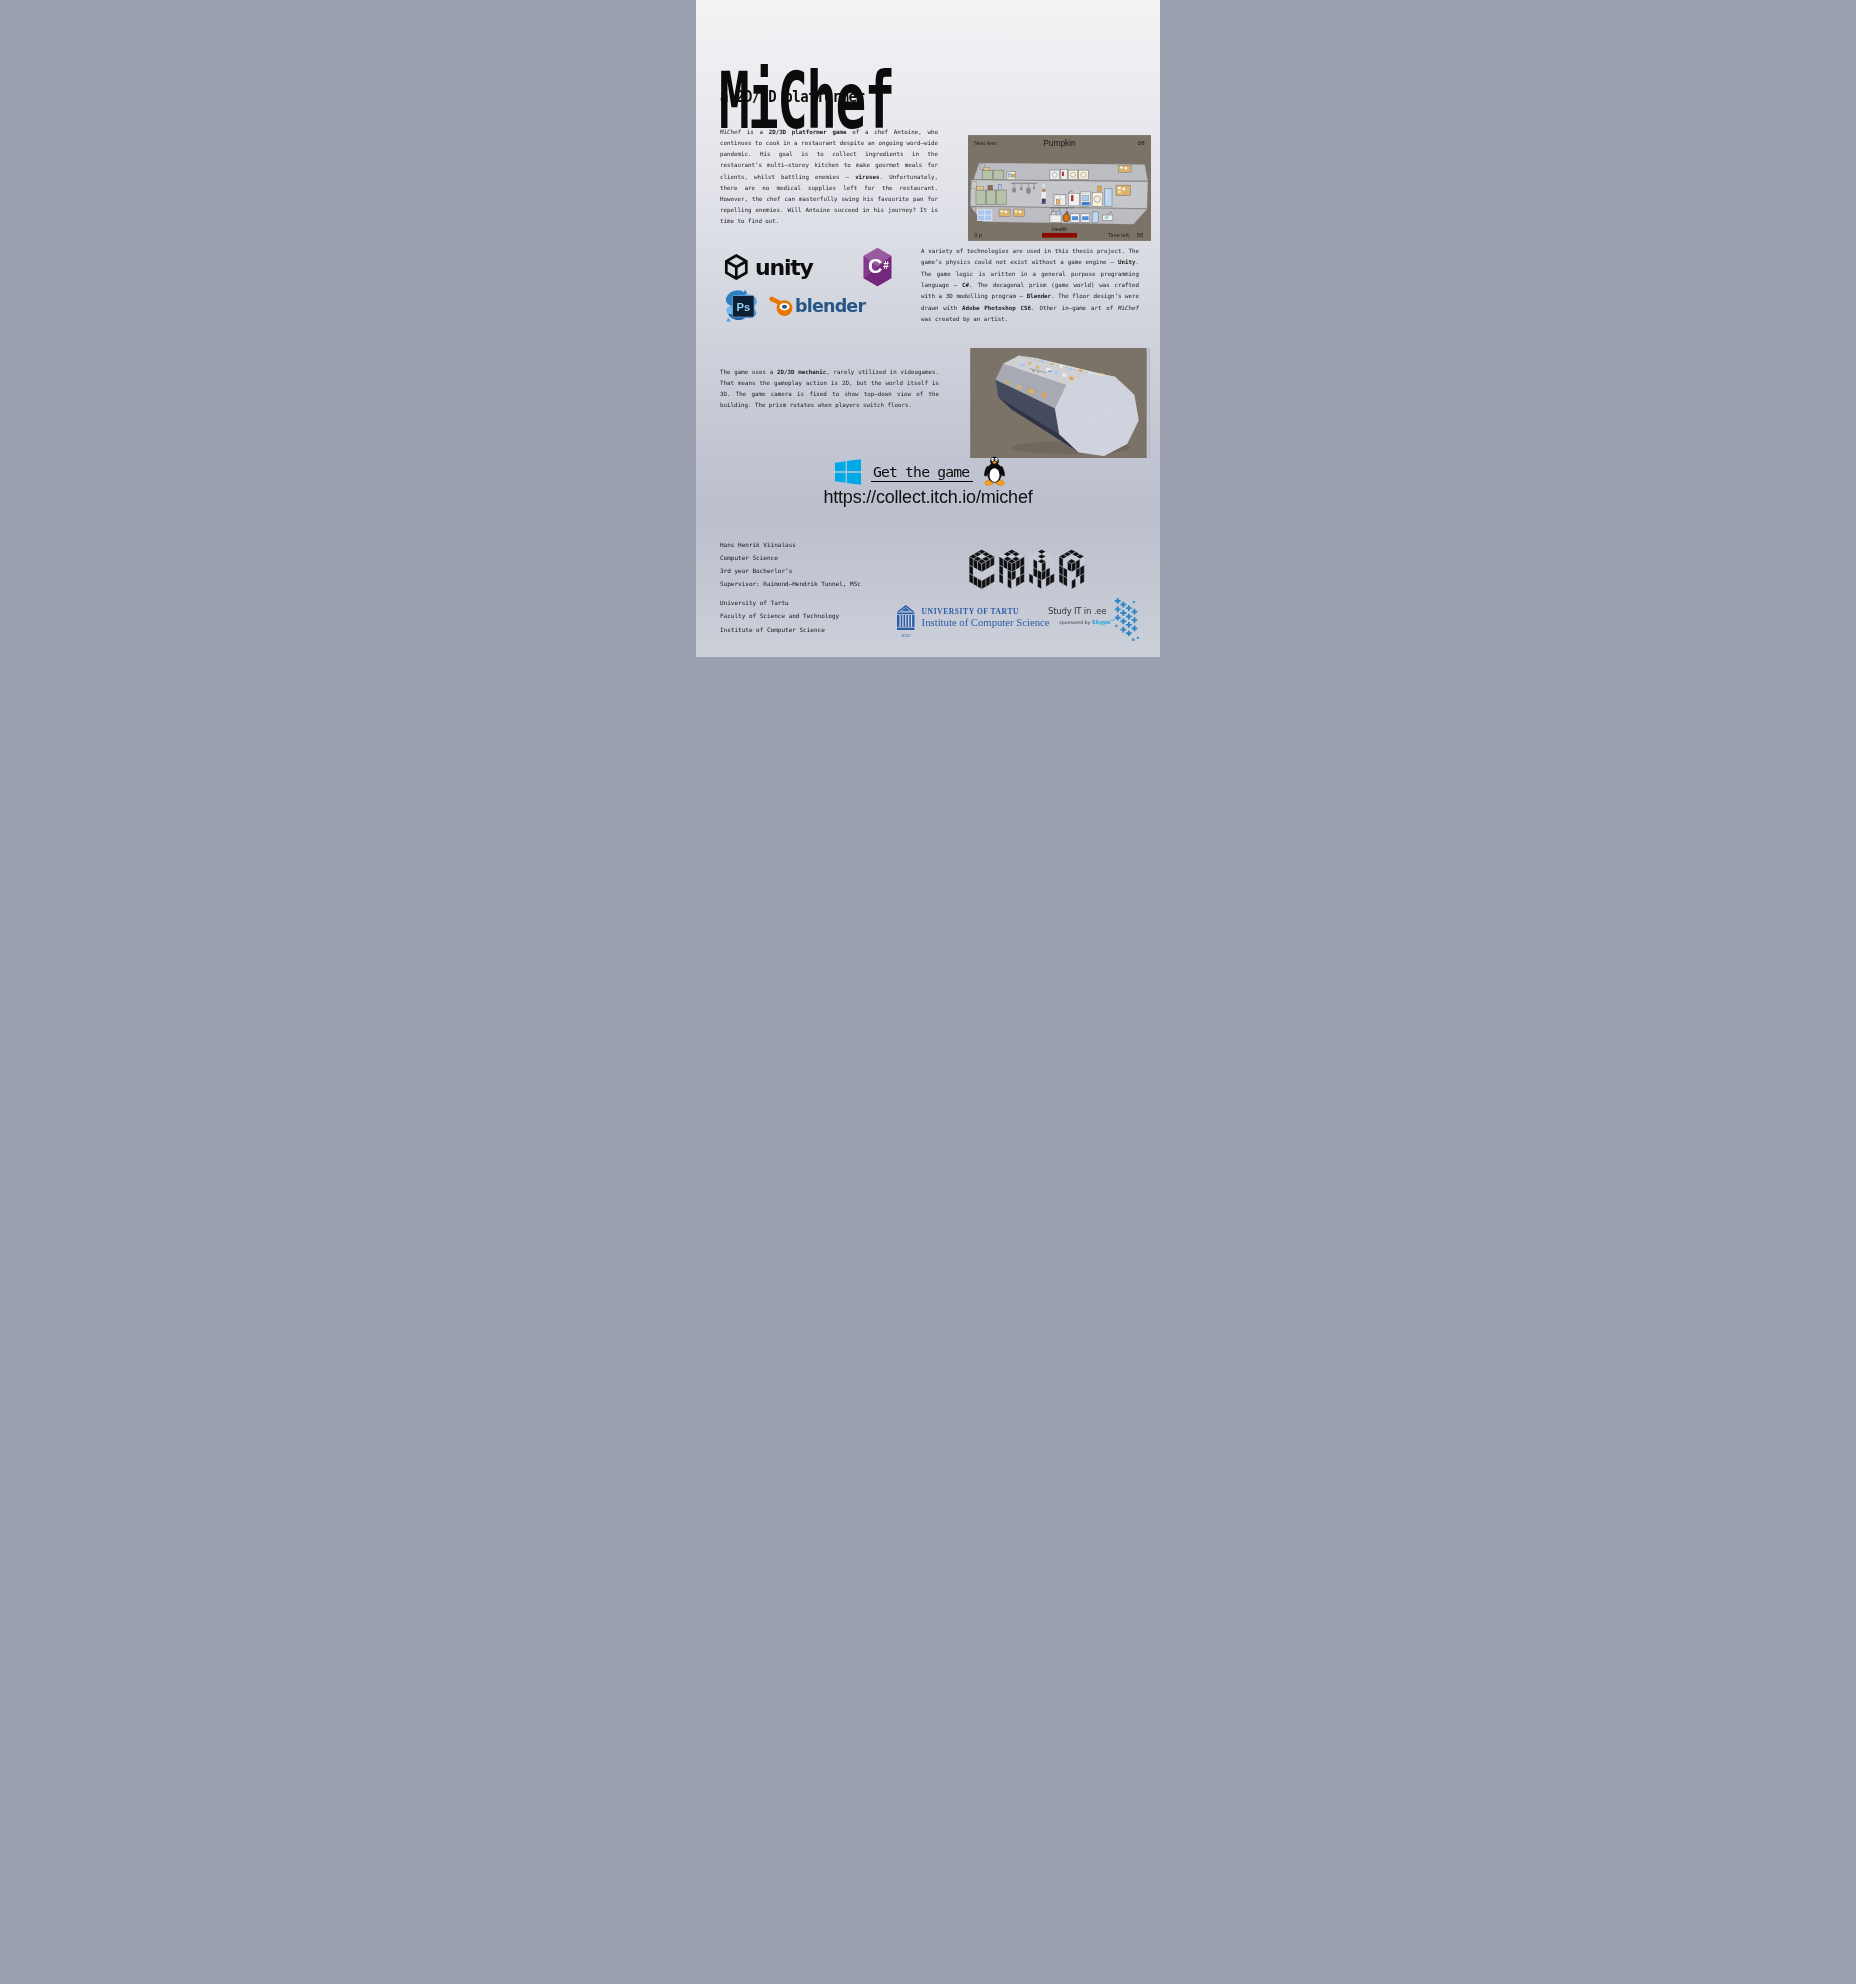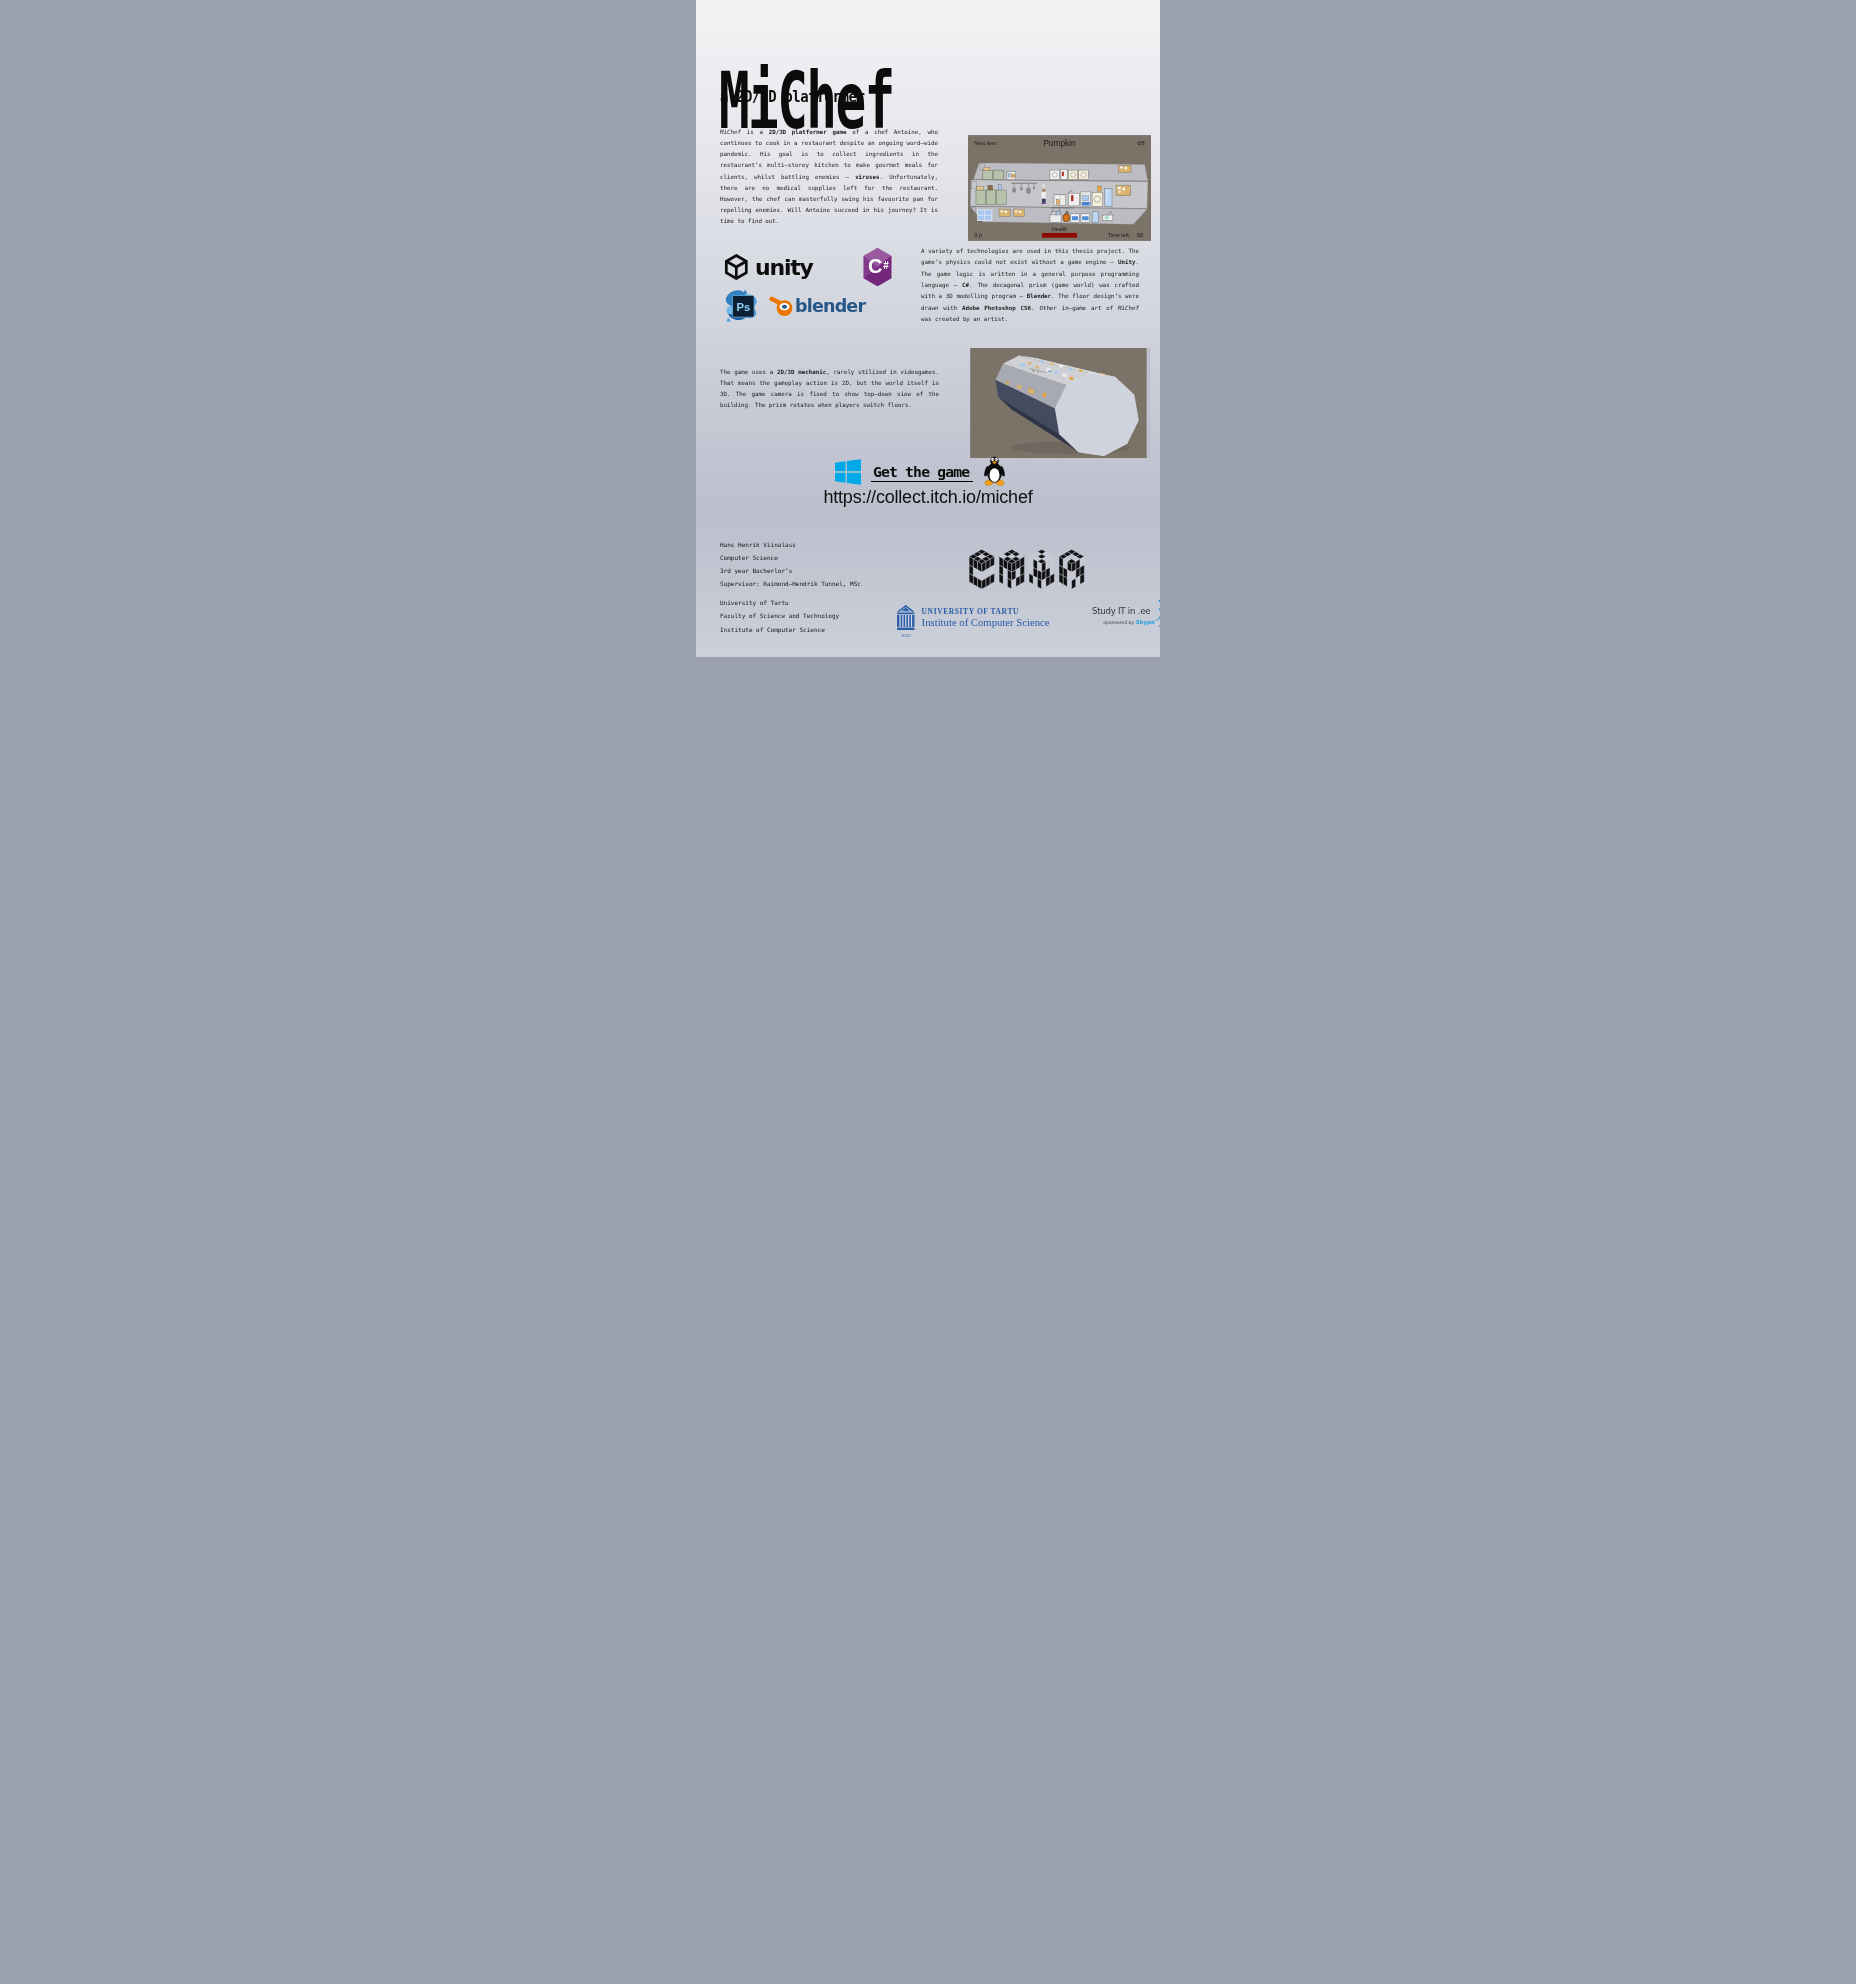--- a/index.html
+++ b/index.html
@@ -22,39 +22,39 @@
   .mech{left:24px;top:361px;width:219px;line-height:11px;}
   figure{margin:12px;}
   .shot{left:260px;top:123px;width:183px;height:106px;}
   .prism{left:262px;top:336px;width:180px;height:110px;}
   .logo-row{left:28px;top:247px;display:flex;align-items:center;gap:6.4px;}
   .unity-word{font-family:"DejaVu Sans",sans-serif;font-weight:bold;font-size:22px;
     letter-spacing:-1.2px;color:#0c0c0c;line-height:1;}
   .blender-word{font-family:"DejaVu Sans",sans-serif;font-weight:bold;font-size:17.5px;
     letter-spacing:-0.8px;color:#265787;line-height:1;}
   .get-row{left:139px;top:455px;display:flex;align-items:center;gap:10.3px;}
-  .get-heading{font-size:14.7px;font-weight:bold;letter-spacing:-0.8px;color:#0c0c0c;
+  .get-heading{font-size:14.7px;font-weight:normal;letter-spacing:-0.8px;color:#0c0c0c;
     border-bottom:1.6px solid #000;padding:0 3.2px 1.2px 1.6px;white-space:nowrap;}
   .url{left:50%;top:487px;transform:translateX(-50%);
     font-family:"Liberation Sans",sans-serif;font-size:18px;font-weight:400;
     color:#101010;white-space:nowrap;letter-spacing:-0.2px;}
   .author{left:24px;top:541px;font-size:6px;color:#15151a;}
   .author div{height:13px;}
   .uni{left:24px;top:599px;font-size:6px;color:#15151a;}
   .uni div{height:13.3px;}
   .cgvr{left:272px;top:549px;}
   .ut-logo{left:201px;top:605px;display:flex;gap:7.1px;}
   .ut-text{padding-top:1.6px;}
   .ut-line1{font-family:"Liberation Serif",serif;font-size:7.5px;font-weight:600;
     letter-spacing:0.6px;color:#2a5ca8;white-space:nowrap;}
   .ut-line2{font-family:"Liberation Serif",serif;font-size:10.7px;font-weight:500;
     color:#2a5ca8;white-space:nowrap;margin-top:0.4px;}
   .ut-icon-wrap{text-align:center;}
   .ut-year{font-family:"Liberation Serif",serif;font-size:4.8px;color:#2a5ca8;margin-top:0.4px;}
-  .studyit{left:352px;top:606px;width:67px;text-align:left;margin-left:44px;}
+  .studyit{left:352px;top:606px;width:67px;text-align:left;}
   .studyit-title{font-family:"DejaVu Sans",sans-serif;font-size:8.5px;color:#35353a;
     white-space:nowrap;letter-spacing:-0.2px;}
   .studyit-sub{font-family:"DejaVu Sans",sans-serif;font-size:4.6px;color:#3a3a3e;
     text-align:right;margin-top:1.6px;white-space:nowrap;}
   .studyit-sub .skype{color:#28a3dd;font-weight:bold;font-size:5.6px;}
   .studyit-sub .tm{font-size:2.8px;vertical-align:super;color:#28a3dd;}
   .studyit-pattern{position:absolute;left:64px;top:-9.5px;}
   svg text{font-family:"Liberation Sans",sans-serif;}
 </style>
 </head>

